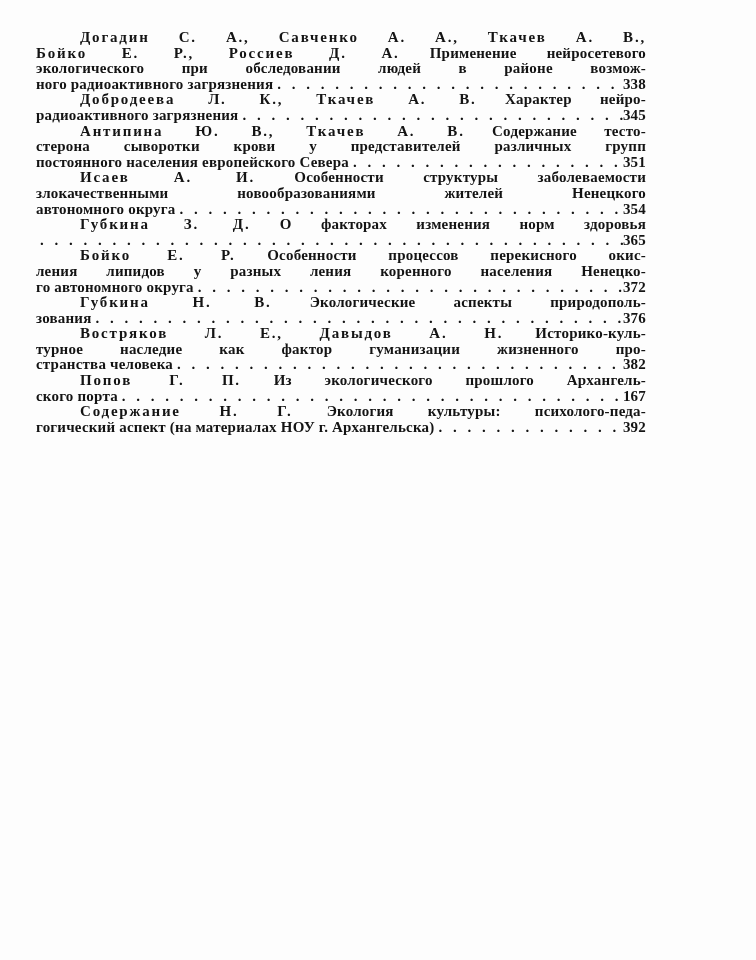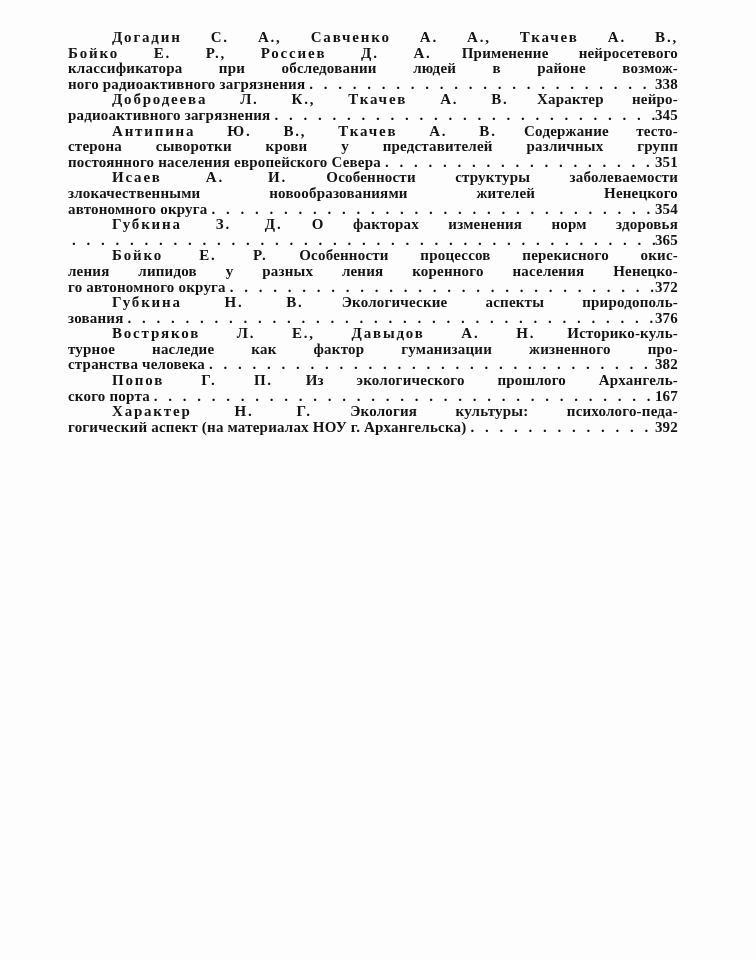--- a/index.html
+++ b/index.html
@@ -44,25 +44,25 @@
     margin-left: 4px;
     letter-spacing: 2.5px;
     word-spacing: 2px;
   }
   .pg { flex-shrink: 0; white-space: pre; }
 </style>
 </head>
 <body>
 
 <div class="page">
-  <div class="toc" id="toc" style="color: rgb(20, 20, 20); margin-left: 32px;">
+  <div class="toc" id="toc" style="color: rgb(20, 20, 20);">
       <div>
         <div class="line just indent"><span class="seg names">Догадин С. А., Савченко А. А., Ткачев А. В.,</span></div>
         <div class="line just"><span class="seg names">Бойко Е. Р., Россиев Д. А.</span><span class="seg plain"> Применение нейросетевого</span></div>
-        <div class="line just"><span class="seg plain">классификатора при обследовании людей в районе возмож-</span></div>
+        <div class="line just"><span class="seg plain">экологического при обследовании людей в районе возмож-</span></div>
         <div class="line leaderline">
           <span class="seg plain">ного радиоактивного загрязнения</span>
           <span class="dots">. . . . . . . . . . . . . . . . . . . . . . . . . . . . . . . . . . . . . . . . . . . . . . . . . . . . . . . . . . . . . . . . . . . . . . </span>
           <span class="pg">338</span>
         </div>
       </div>
       <div>
         <div class="line just indent"><span class="seg names">Добродеева Л. К., Ткачев А. В.</span><span class="seg plain"> Характер нейро-</span></div>
         <div class="line leaderline">
           <span class="seg plain">радиоактивного загрязнения</span>
@@ -123,21 +123,21 @@
       </div>
       <div>
         <div class="line just indent"><span class="seg names">Попов Г. П.</span><span class="seg plain"> Из экологического прошлого Архангель-</span></div>
         <div class="line leaderline">
           <span class="seg plain">ского порта</span>
           <span class="dots">. . . . . . . . . . . . . . . . . . . . . . . . . . . . . . . . . . . . . . . . . . . . . . . . . . . . . . . . . . . . . . . . . . . . . . </span>
           <span class="pg">167</span>
         </div>
       </div>
       <div>
-        <div class="line just indent"><span class="seg names">Характер Н. Г.</span><span class="seg plain"> Экология культуры: психолого-педа-</span></div>
+        <div class="line just indent"><span class="seg names">Содержание Н. Г.</span><span class="seg plain"> Экология культуры: психолого-педа-</span></div>
         <div class="line leaderline">
           <span class="seg plain">гогический аспект (на материалах НОУ г. Архангельска)</span>
           <span class="dots">. . . . . . . . . . . . . . . . . . . . . . . . . . . . . . . . . . . . . . . . . . . . . . . . . . . . . . . . . . . . . . . . . . . . . . </span>
           <span class="pg">392</span>
         </div>
       </div>
     </div>
 </div>
 
 </body></html>

